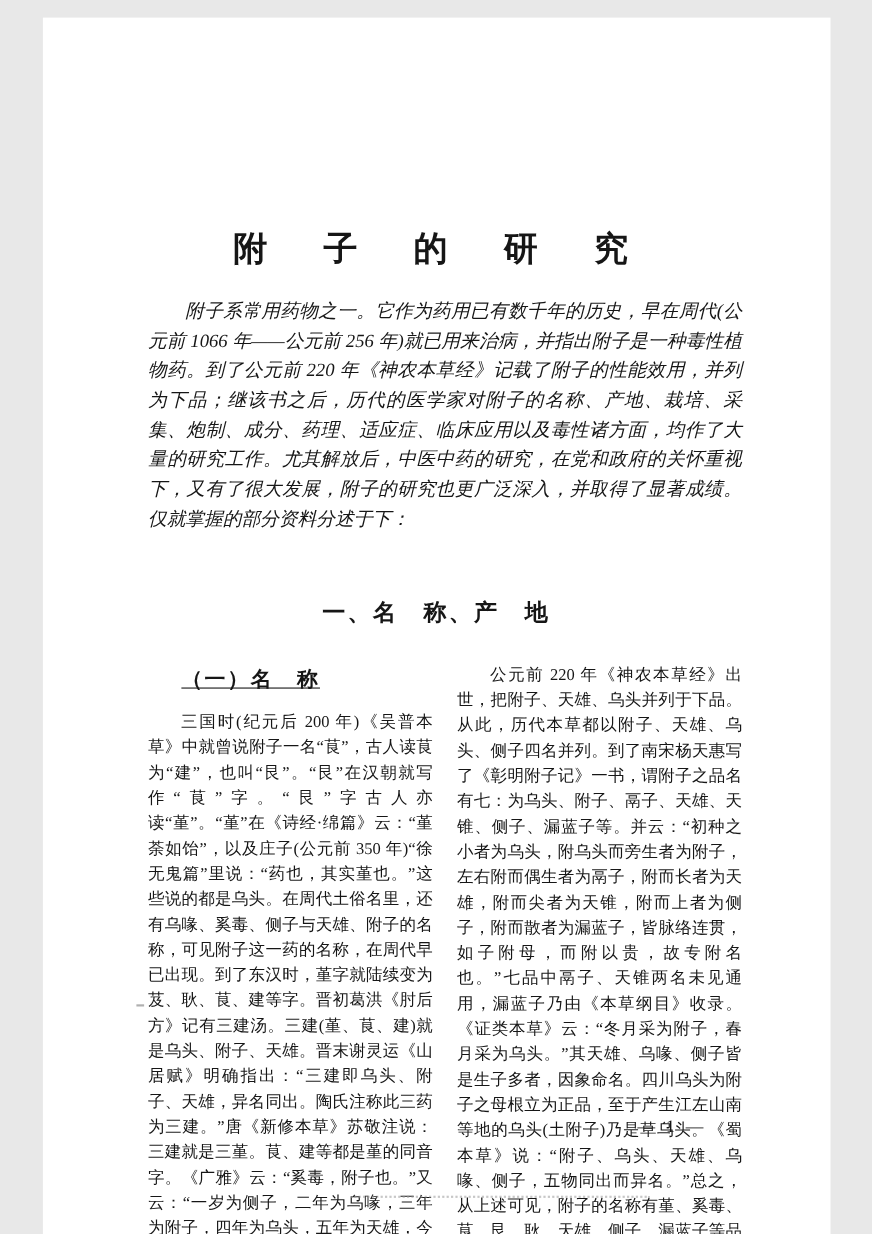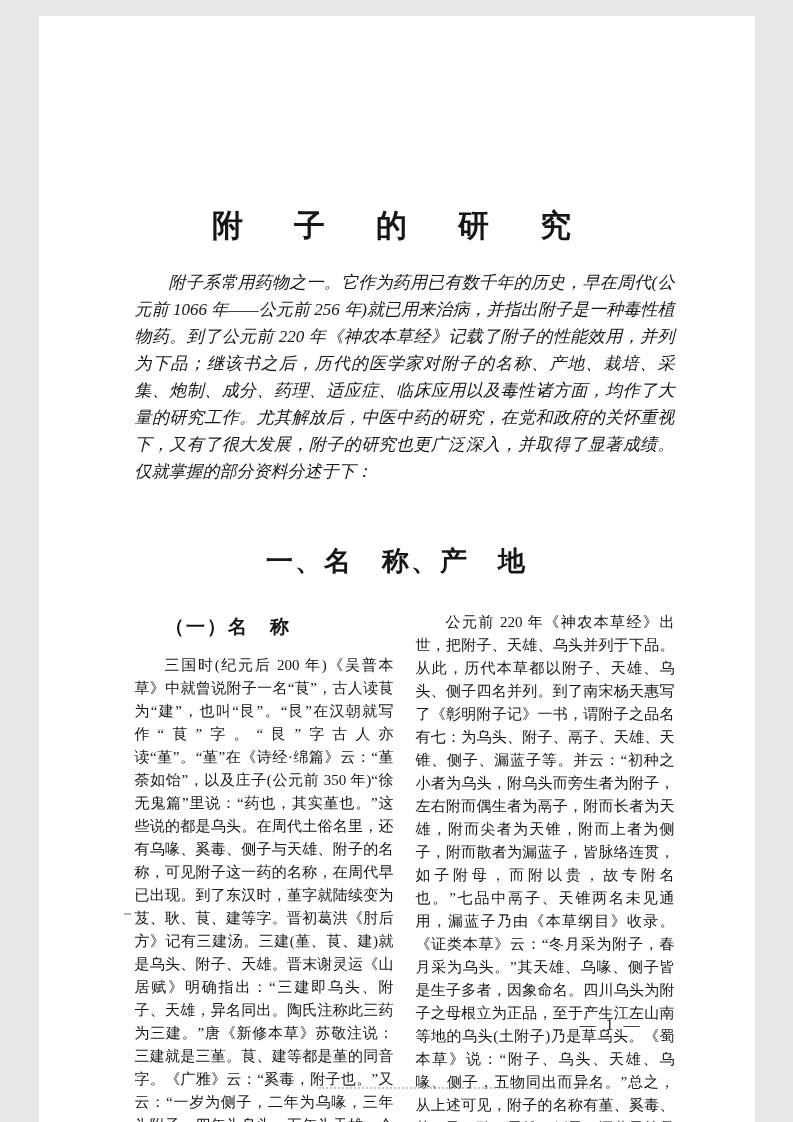--- a/index.html
+++ b/index.html
@@ -29,40 +29,41 @@
     margin: 26px 80px 0 96px;
     font-size: 17px;
     line-height: 27px;
     text-align: justify;
     text-indent: 2em;
     font-style: italic;
   }
   .section-heading {
     margin-top: 58px;
     text-align: center;
-    font-size: 27px;
+    font-size: 21px;
     font-weight: bold;
     letter-spacing: 2px;
   }
   .columns {
     display: flex;
     gap: 22px;
     margin: 30px 80px 0 96px;
   }
   .col {
     flex: 1 1 0;
     font-size: 15px;
     line-height: 23px;
     text-align: justify;
   }
   .subsection-heading {
     font-size: 19px;
     font-weight: bold;
     margin: 6px 0 16px 1.6em;
     letter-spacing: 2px;
+    text-decoration: underline;
   }
   .col p {
     margin: 0;
     text-indent: 2em;
   }
   .right-col p:first-child {
     margin-top: 2px;
   }
   .page-number {
     position: absolute;

